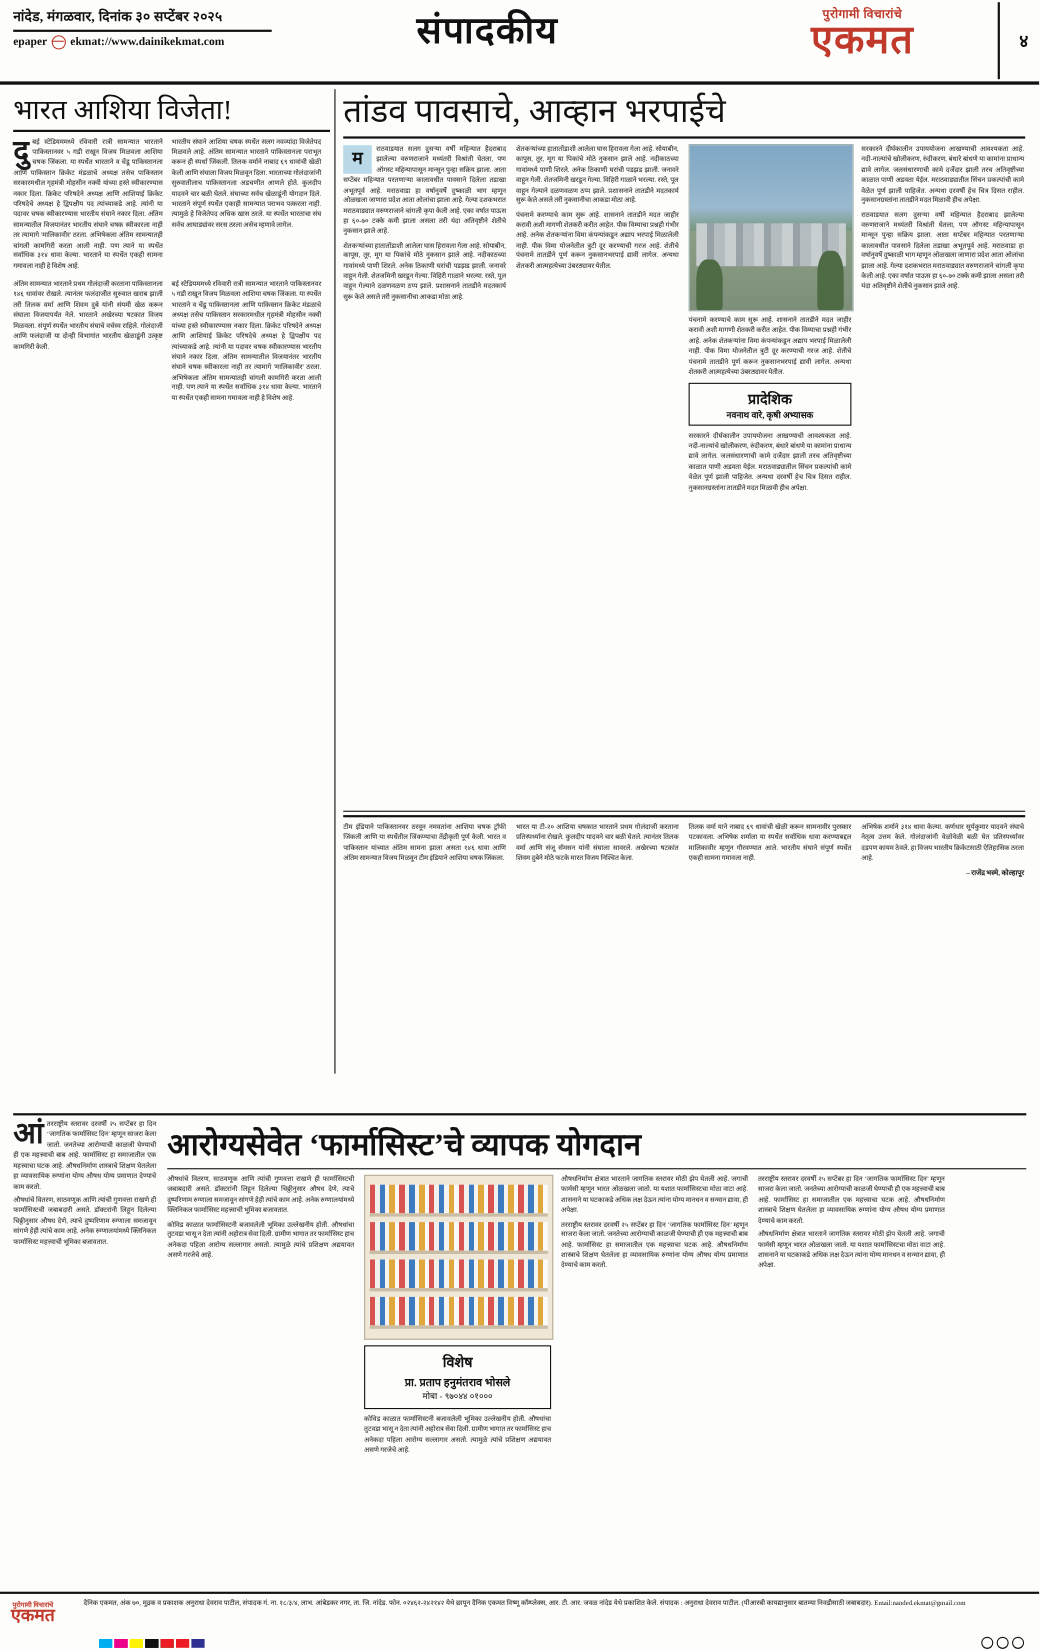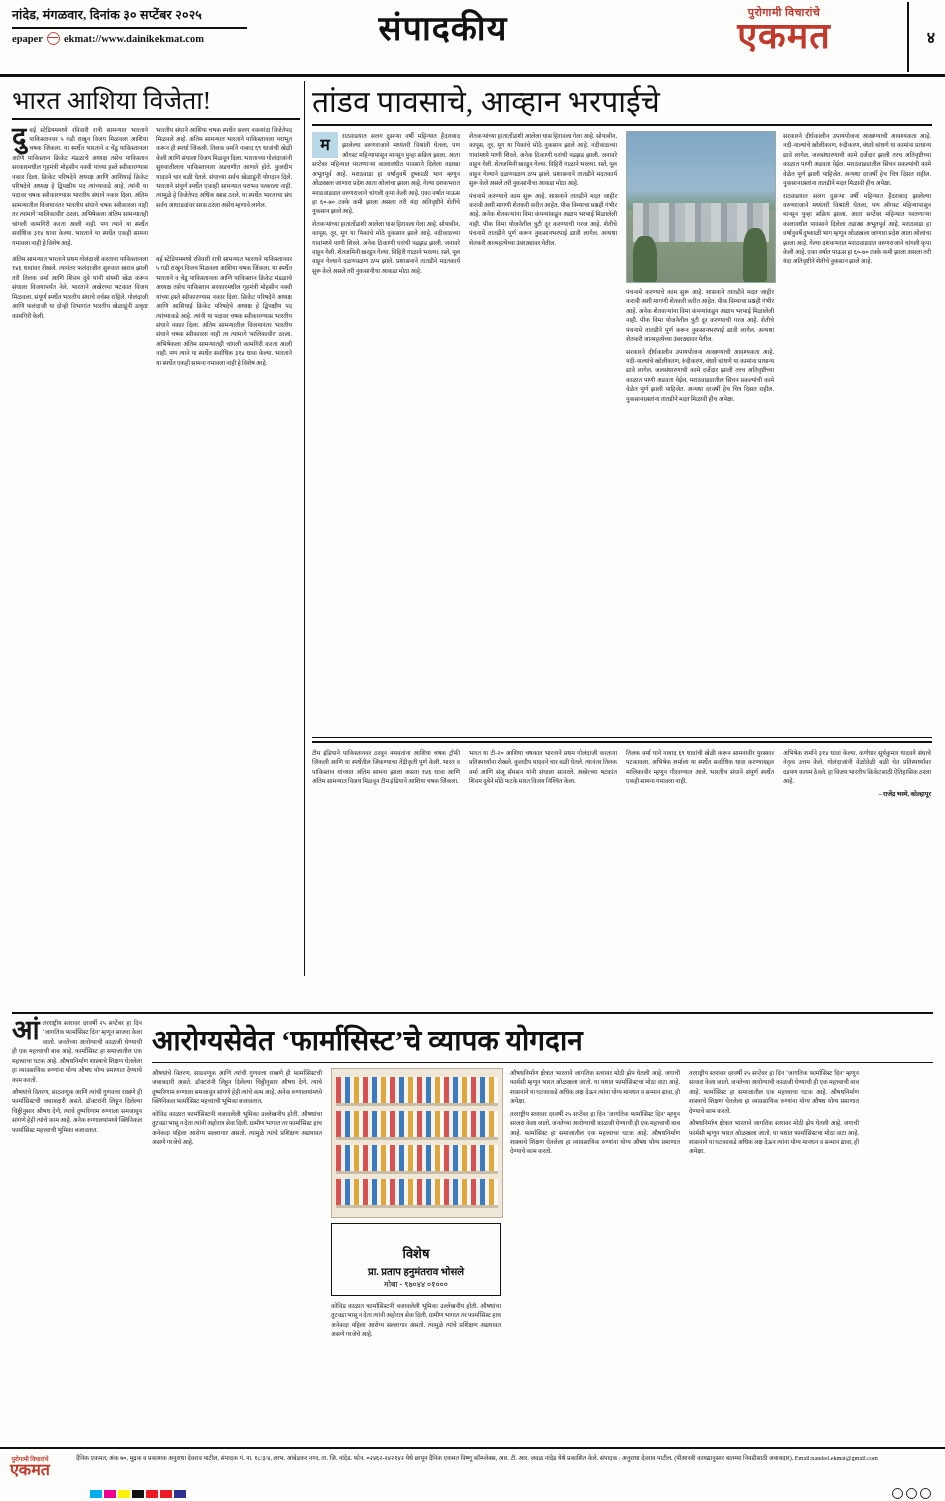--- a/index.html
+++ b/index.html
@@ -66,21 +66,21 @@
   
   .bottom{position:relative;top:0;height:470px;}
   .bot-hl{font-size:28px;font-weight:bold;margin:2px 0 4px 0;}
   .bot-cols{display:flex;gap:9px;}
   .bc{width:170px;}
   .bc-narrow{width:130px;}
   .shelf{width:100%;height:148px;background:#efe7d8;border:1px solid #b9ad97;position:relative;overflow:hidden;}
   .shelf .row{position:absolute;left:4px;right:4px;height:26px;background:repeating-linear-gradient(90deg,
      #d8534f 0 5px,#f2f0ec 5px 9px,#3c7bbf 9px 14px,#f6f4f0 14px 18px,#e0a73c 18px 23px,#fbfaf7 23px 27px);
      border-bottom:3px solid #c9bda6;}
-  .special-box{border:1px solid #111;padding:20px 6px 6px 6px;text-align:center;margin:5px 0;}
+  .special-box{border:1px solid #111;padding:5px 6px 6px 6px;text-align:center;margin:5px 0;}
   .special-box .t{font-size:13px;font-weight:bold;margin-bottom:2px;}
   .special-box .nm{font-size:10px;font-weight:bold;}
   .special-box .mob{font-size:8px;}
 
   
   .footer{position:absolute;left:0;right:0;bottom:0;height:52px;border-top:2px solid #111;}
   .foot-logo{position:absolute;left:10px;top:6px;text-align:center;}
   .foot-logo .sm{font-size:6px;font-weight:bold;color:#c0392b;}
   .foot-logo .bg{font-size:16px;font-weight:bold;color:#c0392b;line-height:.9;}
   .foot-text{position:absolute;left:76px;top:4px;right:10px;font-size:6.2px;line-height:1.5;text-align:justify;}
@@ -156,20 +156,24 @@
 
         <div class="ms-c">
           <div class="photo">
             <div class="water"></div>
             <div class="roofs"></div>
             <div class="tree" style="left:6px;"></div>
             <div class="tree" style="right:8px;height:54px;"></div>
           </div>
           <div class="body-col" style="margin-top:4px;">
             <p>पंचनामे करण्याचे काम सुरू आहे. शासनाने तातडीने मदत जाहीर करावी अशी मागणी शेतकरी करीत आहेत. पीक विम्याचा प्रश्नही गंभीर आहे. अनेक शेतकऱ्यांना विमा कंपन्यांकडून अद्याप भरपाई मिळालेली नाही. पीक विमा योजनेतील त्रुटी दूर करण्याची गरज आहे. शेतीचे पंचनामे तातडीने पूर्ण करून नुकसानभरपाई द्यावी लागेल. अन्यथा शेतकरी आत्महत्येच्या उंबरठ्यावर येतील.</p>
+          </div>
+          <div class="byline-box">
+            <div class="nm">प्रादेशिक</div>
+            <div class="sub">नवनाथ वारे, कृषी अभ्यासक</div>
           </div>
           <div class="body-col">
             <p>सरकारने दीर्घकालीन उपाययोजना आखण्याची आवश्यकता आहे. नदी-नाल्यांचे खोलीकरण, रुंदीकरण, बंधारे बांधणे या कामांना प्राधान्य द्यावे लागेल. जलसंधारणाची कामे दर्जेदार झाली तरच अतिवृष्टीच्या काळात पाणी अडवता येईल. मराठवाड्यातील सिंचन प्रकल्पांची कामे वेळेत पूर्ण झाली पाहिजेत. अन्यथा दरवर्षी हेच चित्र दिसत राहील. नुकसानग्रस्तांना तातडीने मदत मिळावी हीच अपेक्षा.</p>
           </div>
         </div>
 
         <div class="ms-c body-col">
           <p>सरकारने दीर्घकालीन उपाययोजना आखण्याची आवश्यकता आहे. नदी-नाल्यांचे खोलीकरण, रुंदीकरण, बंधारे बांधणे या कामांना प्राधान्य द्यावे लागेल. जलसंधारणाची कामे दर्जेदार झाली तरच अतिवृष्टीच्या काळात पाणी अडवता येईल. मराठवाड्यातील सिंचन प्रकल्पांची कामे वेळेत पूर्ण झाली पाहिजेत. अन्यथा दरवर्षी हेच चित्र दिसत राहील. नुकसानग्रस्तांना तातडीने मदत मिळावी हीच अपेक्षा.</p>
           <p>राठवाडयात सलग दुसऱ्या वर्षी महिन्यात हैदराबाद झालेल्या वरुणराजाने मध्यंतरी विश्रांती घेतला, पण ऑगस्ट महिन्यापासून मान्सून पुन्हा सक्रिय झाला. आता सप्टेंबर महिन्यात परतणाऱ्या कालावधीत पावसाने दिलेला तडाखा अभूतपूर्व आहे. मराठवाडा हा वर्षानुवर्षे दुष्काळी भाग म्हणून ओळखला जाणारा प्रदेश आता ओलांचा झाला आहे. गेल्या दशकभरात मराठवाड्यात वरुणराजाने चांगली कृपा केली आहे. एका वर्षात पाऊस हा ६०-७० टक्के कमी झाला असला तरी यंदा अतिवृष्टीने शेतीचे नुकसान झाले आहे.</p>
         </div>

